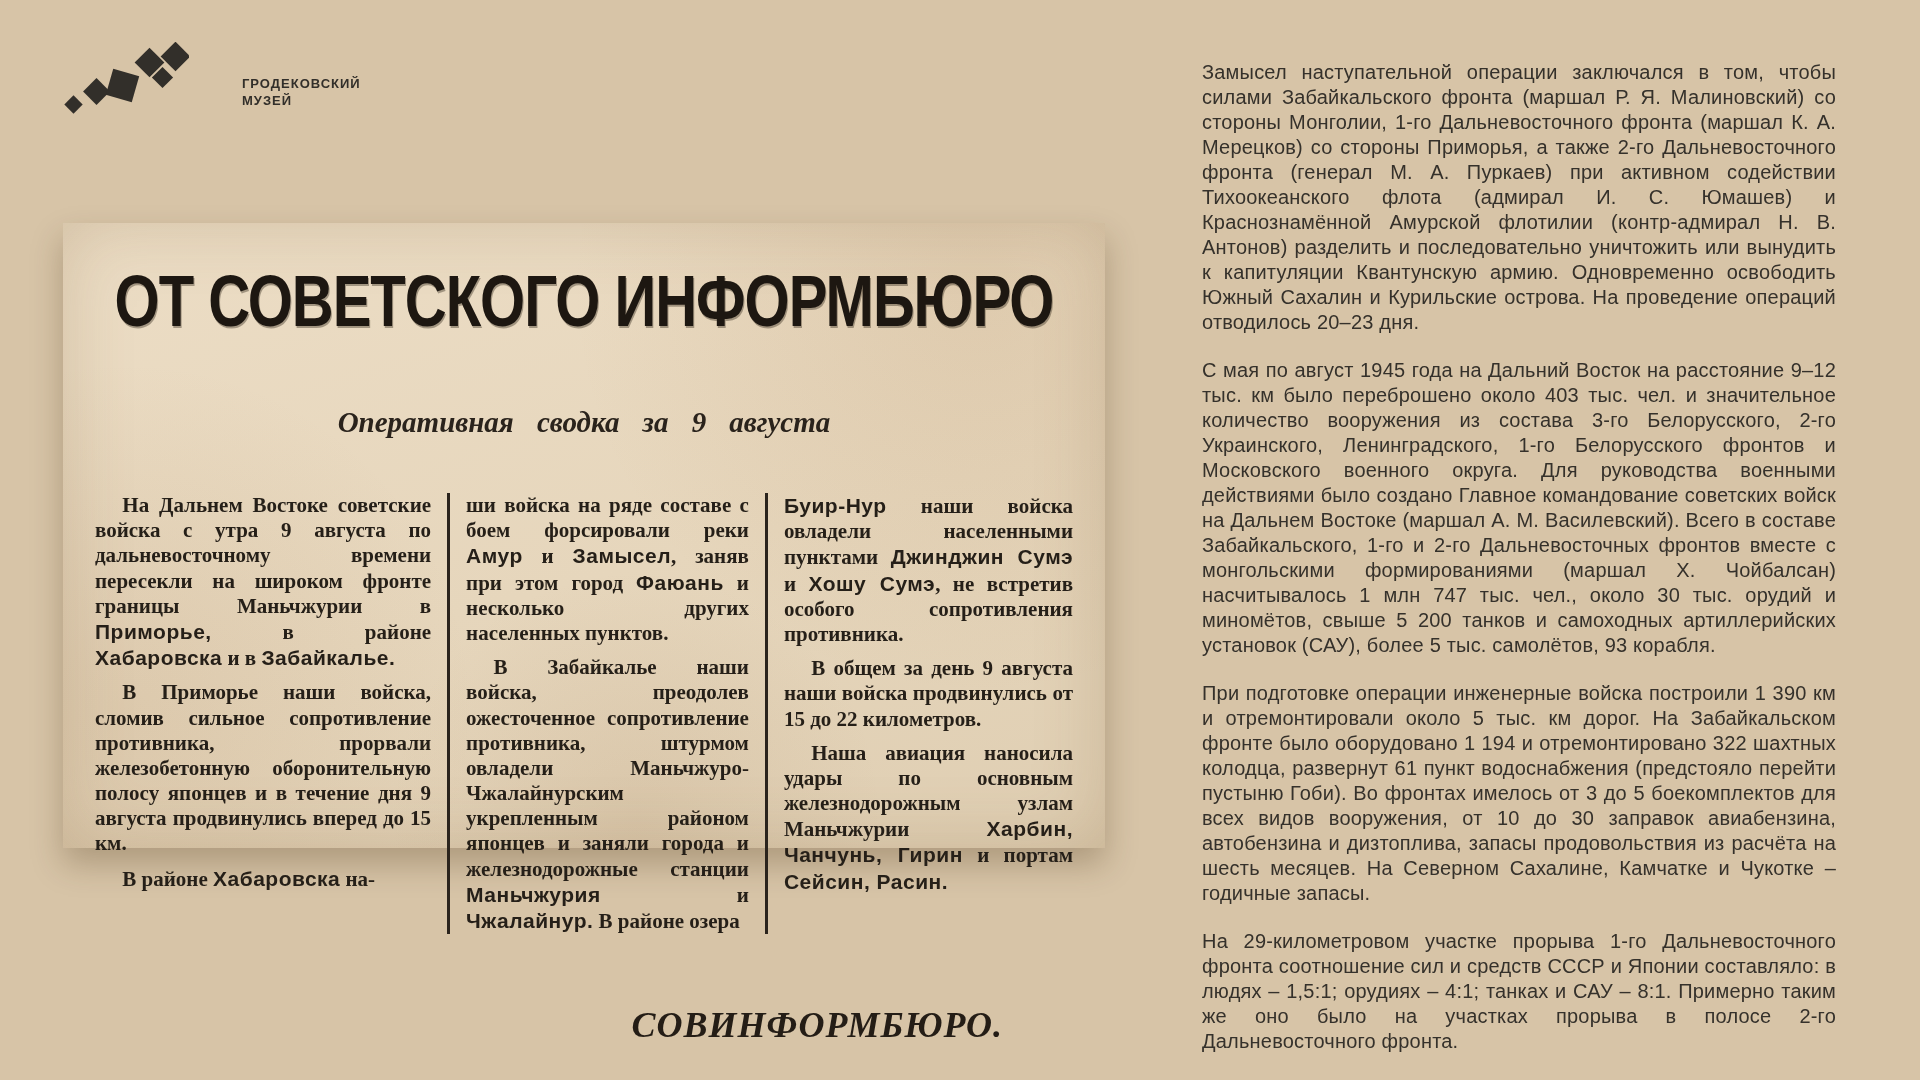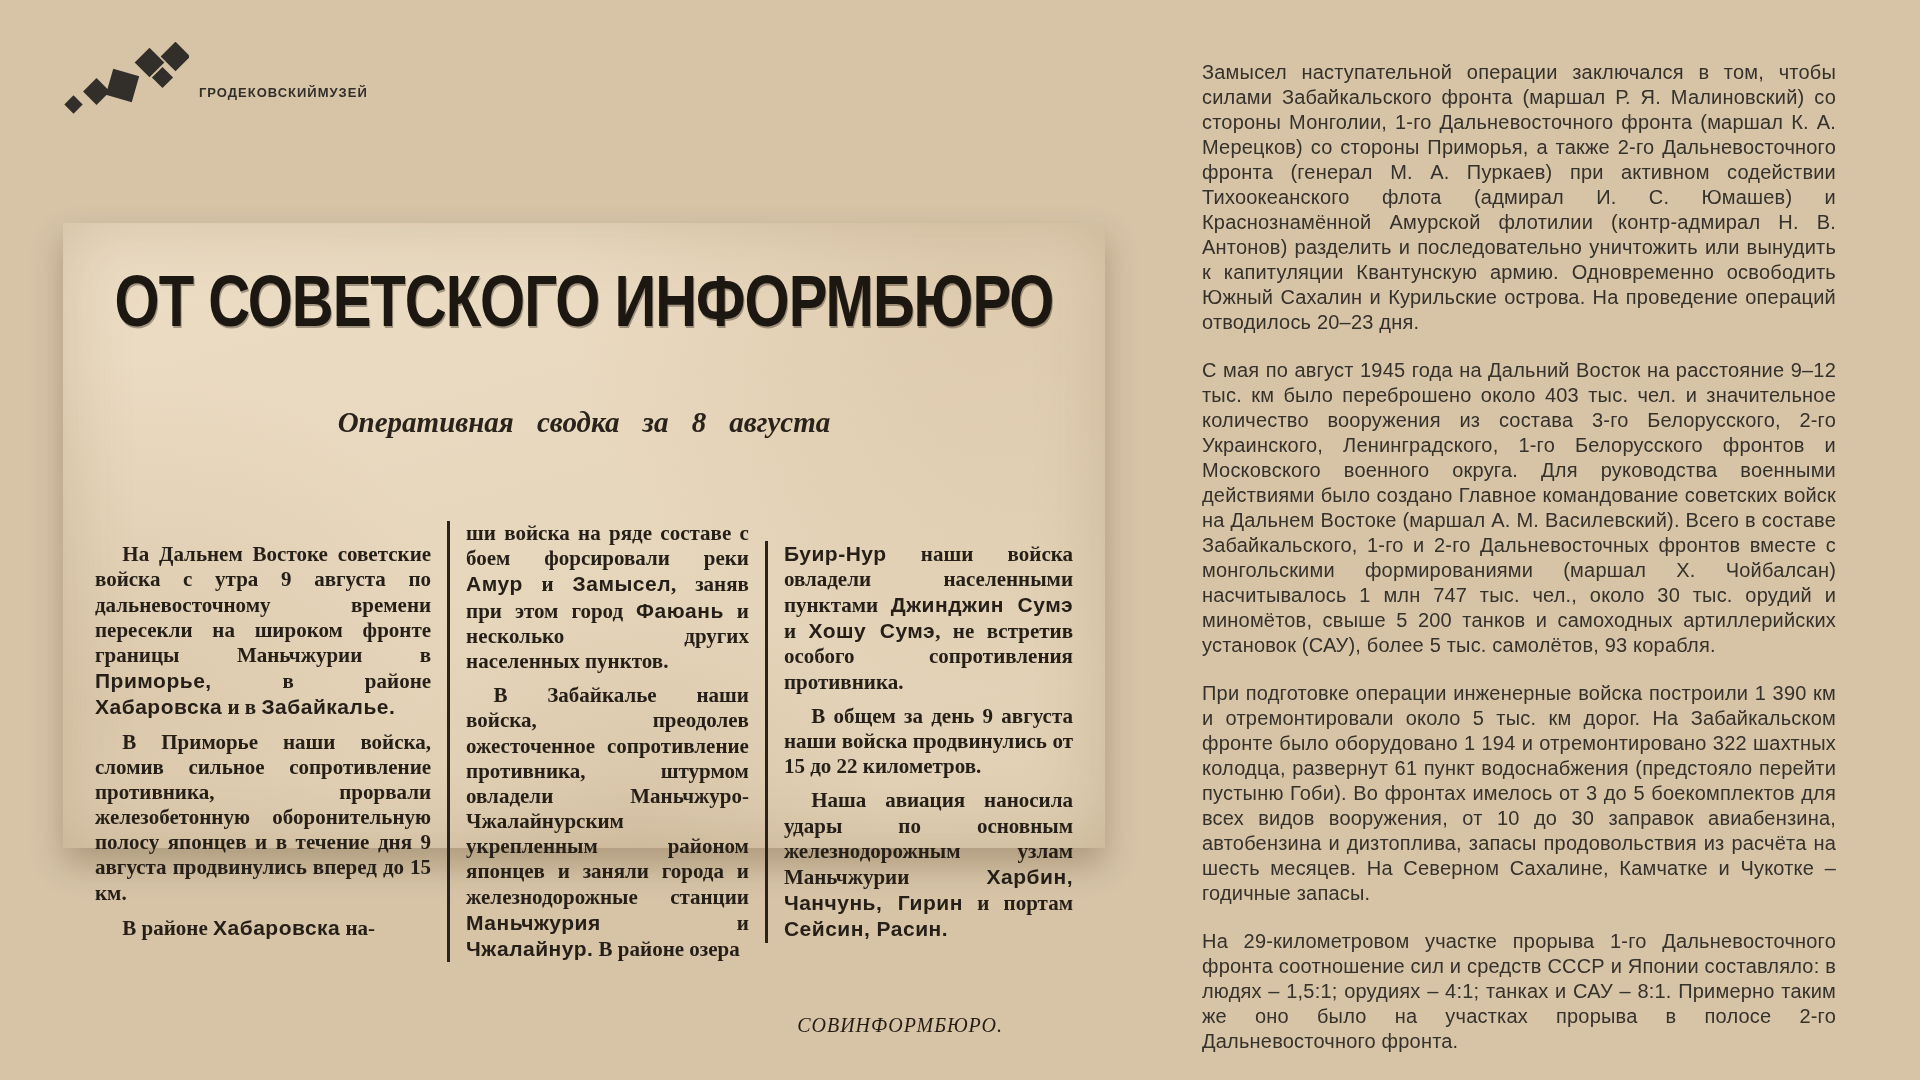--- a/index.html
+++ b/index.html
@@ -5,22 +5,22 @@
   html,body{margin:0;padding:0;}
   body{
     width:1920px;height:1080px;position:relative;overflow:hidden;
     background:var(--bg,#d7c4a7);
     font-family:"Liberation Sans",sans-serif;
   }
 
   
   .logo{position:absolute;left:57px;top:42px;display:flex;align-items:center;gap:10px;}
   .logo svg{display:block;}
-  .logo-text{display:flex;margin-top:22px;
-    font-weight:bold;font-size:13px;line-height:17px;letter-spacing:1px;color:var(--logo,#322f2a);}
+  .logo-text{display:flex;flex-direction:column;margin-top:22px;
+    font-weight:bold;font-size:13px;line-height:17px;letter-spacing:1px;color:var(--logo,#322f2a);margin-left:43px;}
 
   
   .poster{
     position:absolute;left:63px;top:223px;width:1042px;height:625px;
     box-sizing:border-box;padding:40px 32px 10px 32px;
     display:flex;flex-direction:column;
     color:var(--ink,#221c16);
     background:
       radial-gradient(circle at 88% 10%, rgba(165,120,70,.14), transparent 38%),
       radial-gradient(circle at 6% 78%, rgba(150,108,62,.12), transparent 32%),
@@ -35,35 +35,35 @@
     font-size:58px;letter-spacing:-1px;color:#1d1711;
     transform:scaleY(1.25);transform-origin:50% 60%;
     text-shadow:1px 1px 0 rgba(30,20,10,.35);
     white-space:nowrap;
   }
   .poster-subtitle{
     margin-top:26px;text-align:center;
     font-family:"Liberation Serif",serif;font-style:italic;font-weight:bold;
     font-size:29px;word-spacing:.55em;color:#2a231c;
   }
-  .pcols{display:flex;margin-top:38px;align-items:center;}
+  .pcols{display:flex;margin-top:10px;}
   .pcol{box-sizing:border-box;
     font-family:"Liberation Serif",serif;font-weight:700;
     font-size:21px;line-height:1.2;text-align:justify;color:#251f18;}
   .pcol:nth-child(1){width:36%;padding-right:16px;}
   .pcol:nth-child(2){width:32.5%;padding:0 16px;border-left:3px solid #2b241d;}
   .pcol:nth-child(3){width:31.5%;padding-left:16px;border-left:3px solid #2b241d;}
   .pp{margin:0;}
   .pp + .pp{margin-top:9px;}
   .pp.ind{text-indent:1.3em;}
   .pb{font-family:"Liberation Sans",sans-serif;font-weight:bold;letter-spacing:.5px;}
   .sig{
-    margin-top:8px;text-align:right;padding-right:70px;
-    font-family:"Liberation Serif",serif;font-style:italic;font-weight:normal;
-    font-size:20px;letter-spacing:1px;color:#241d16;
+    margin-top:26px;text-align:right;padding-right:70px;
+    font-family:"Liberation Serif",serif;font-style:italic;font-weight:bold;
+    font-size:36px;letter-spacing:1px;color:#241d16;
   }
   .imprint{
     margin-top:auto;border-top:2px solid #3a3127;padding:3px 4px 0 4px;
     display:flex;justify-content:flex-start;
     font-size:10px;color:#6e5f4b;letter-spacing:.5px;
   }
 
   
   .article{
     position:absolute;left:1202px;top:60px;width:634px;
@@ -87,21 +87,21 @@
     </svg>
   </span>
   <div class="logo-text">
     <span>ГРОДЕКОВСКИЙ</span>
     <span>МУЗЕЙ</span>
   </div>
 </header>
 
 <section class="poster">
   <h1 class="poster-title">ОТ СОВЕТСКОГО ИНФОРМБЮРО</h1>
-  <div class="poster-subtitle">Оперативная сводка за 8 августа</div>
+  <div class="poster-subtitle">Оперативная сводка за 9 августа</div>
   <div class="pcols">
       <div class="pcol">
         <p class="pp ind"><span>На Дальнем Востоке советские войска с утра 9 августа по дальневосточному времени пересекли на широком фронте границы Маньчжурии в </span><span class="pb">Приморье,</span><span> в районе </span><span class="pb">Хабаровска</span><span> и в </span><span class="pb">Забайкалье.</span></p>
         <p class="pp ind"><span>В Приморье наши войска, сломив сильное сопротивление противника, прорвали железобетонную оборонительную полосу японцев и в течение дня 9 августа продвинулись вперед до 15 км.</span></p>
         <p class="pp ind"><span>В районе </span><span class="pb">Хабаровска</span><span> на-</span></p>
       </div>
       <div class="pcol">
         <p class="pp"><span>ши войска на ряде составе с боем форсировали реки </span><span class="pb">Амур</span><span> и </span><span class="pb">Замысел</span><span>, заняв при этом город </span><span class="pb">Фаюань</span><span> и несколько других населенных пунктов.</span></p>
         <p class="pp ind"><span>В Забайкалье наши войска, преодолев ожесточенное сопротивление противника, штурмом овладели Маньчжуро-Чжалайнурским укрепленным районом японцев и заняли города и железнодорожные станции </span><span class="pb">Маньчжурия</span><span> и </span><span class="pb">Чжалайнур.</span><span> В районе озера</span></p>
       </div>

